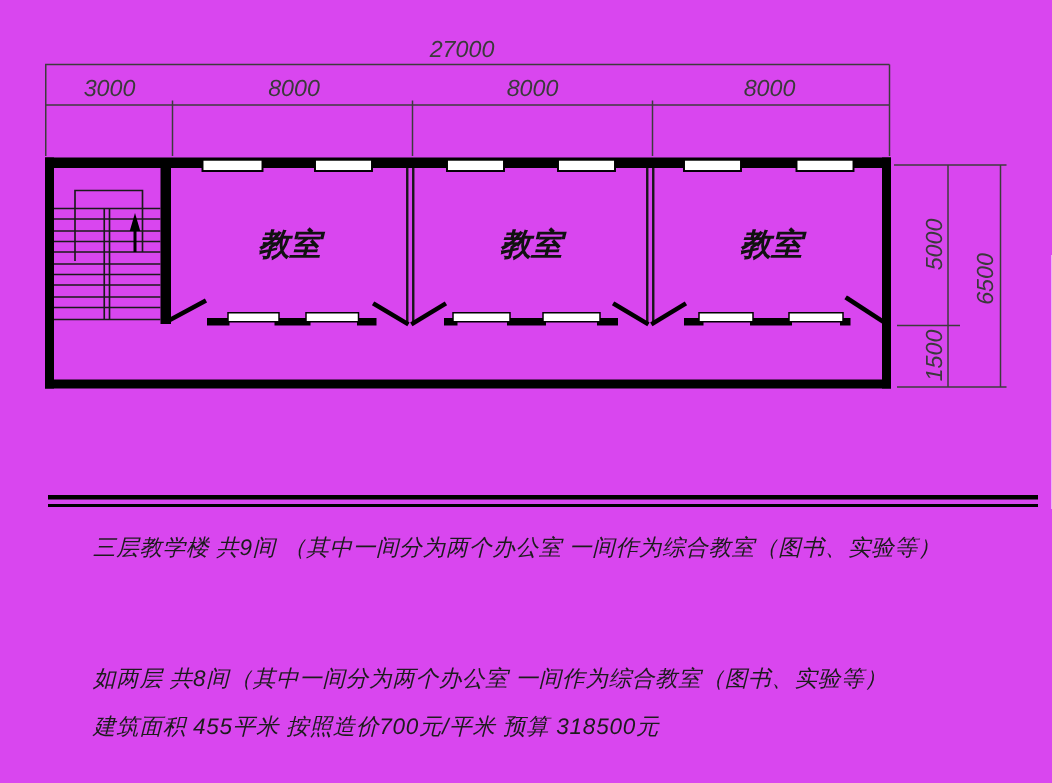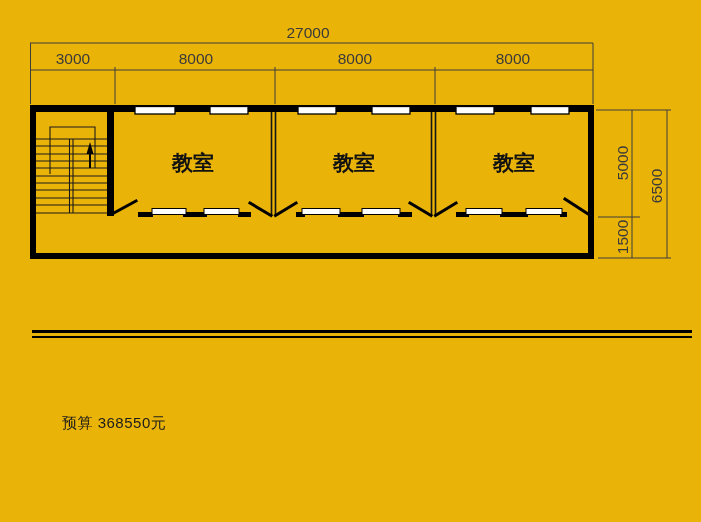--- a/index.html
+++ b/index.html
@@ -1,18 +1,18 @@
 <!DOCTYPE html>
 <html><head>
 <meta charset="utf-8">
 <style>
   html,body{margin:0;padding:0;background:#fff;}
   #screen{
-    position:relative;width:701px;height:522px;background:#eab308;
-    font-family:"Liberation Sans",sans-serif;overflow:hidden;
+    position:relative;width:701px;height:522px;background:#d946ef;
+    font-family:"Liberation Sans",sans-serif;overflow:hidden;font-style:italic;
   }
   svg text{font-family:"Liberation Sans",sans-serif;}
   .dim-label{font-size:15.5px;fill:#3a3a3a;}
   .room-label{font-size:21px;font-weight:bold;fill:#111;}
   #title{
     position:absolute;left:34px;top:276px;width:660px;
     font-size:45px;font-weight:bold;color:#000;letter-spacing:4.5px;
     white-space:nowrap;line-height:1.1;
   }
   .underline{position:absolute;left:32px;width:660px;background:#000;}
@@ -136,15 +136,17 @@
     <text class="room-label" x="193" y="170" text-anchor="middle">教室</text>
     <text class="room-label" x="354" y="170" text-anchor="middle">教室</text>
     <text class="room-label" x="514" y="170" text-anchor="middle">教室</text>
   </svg>
 
   
   <div id="underline-1" class="underline"></div>
   <div id="underline-2" class="underline"></div>
 
   
-  <div id="note-2" class="note-line">预算 368550元</div>
+  <div id="note-0" class="note-line">三层教学楼 共9间 （其中一间分为两个办公室 一间作为综合教室（图书、实验等）</div>
+  <div id="note-3" class="note-line">如两层 共8间（其中一间分为两个办公室 一间作为综合教室（图书、实验等）</div>
+  <div id="note-4" class="note-line">建筑面积 455平米  按照造价700元/平米  预算 318500元</div>
 
 </div>
 
 </body></html>

